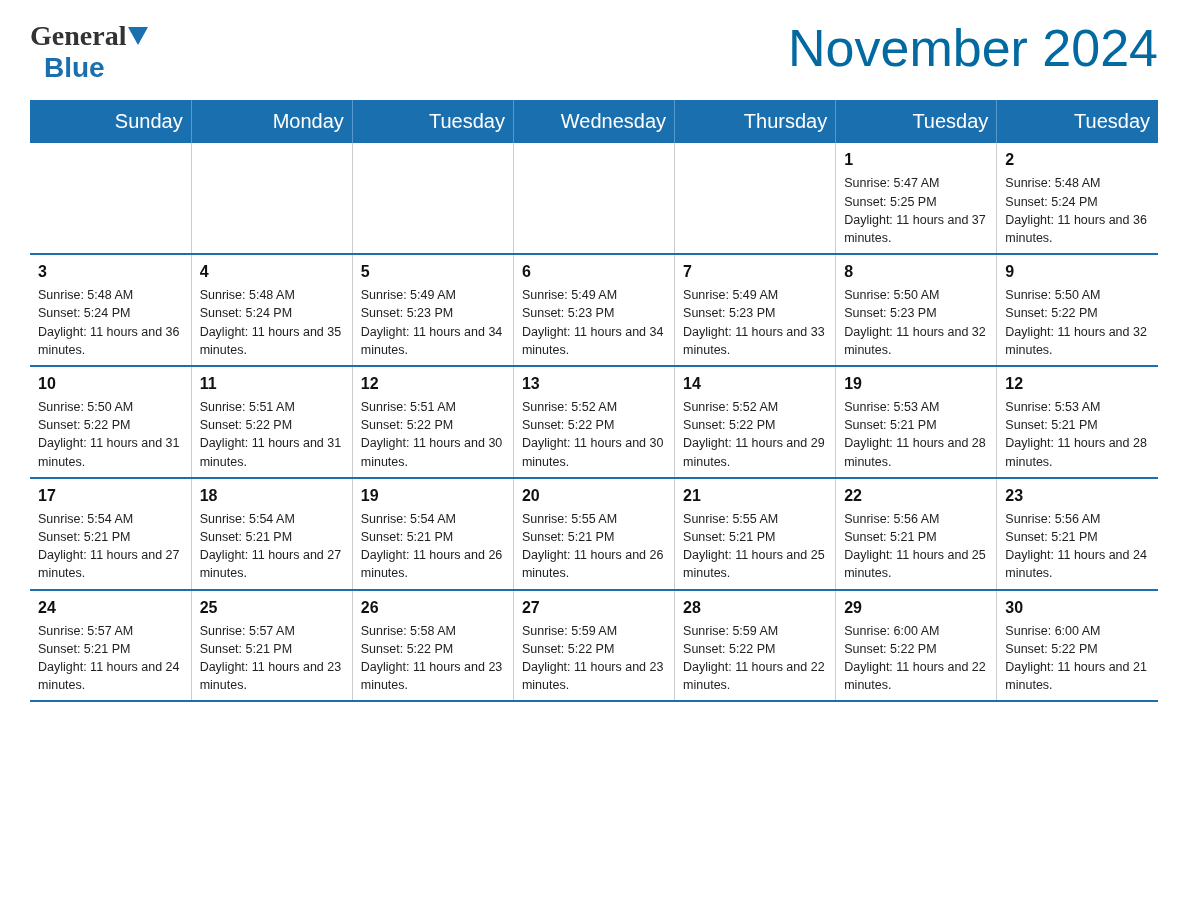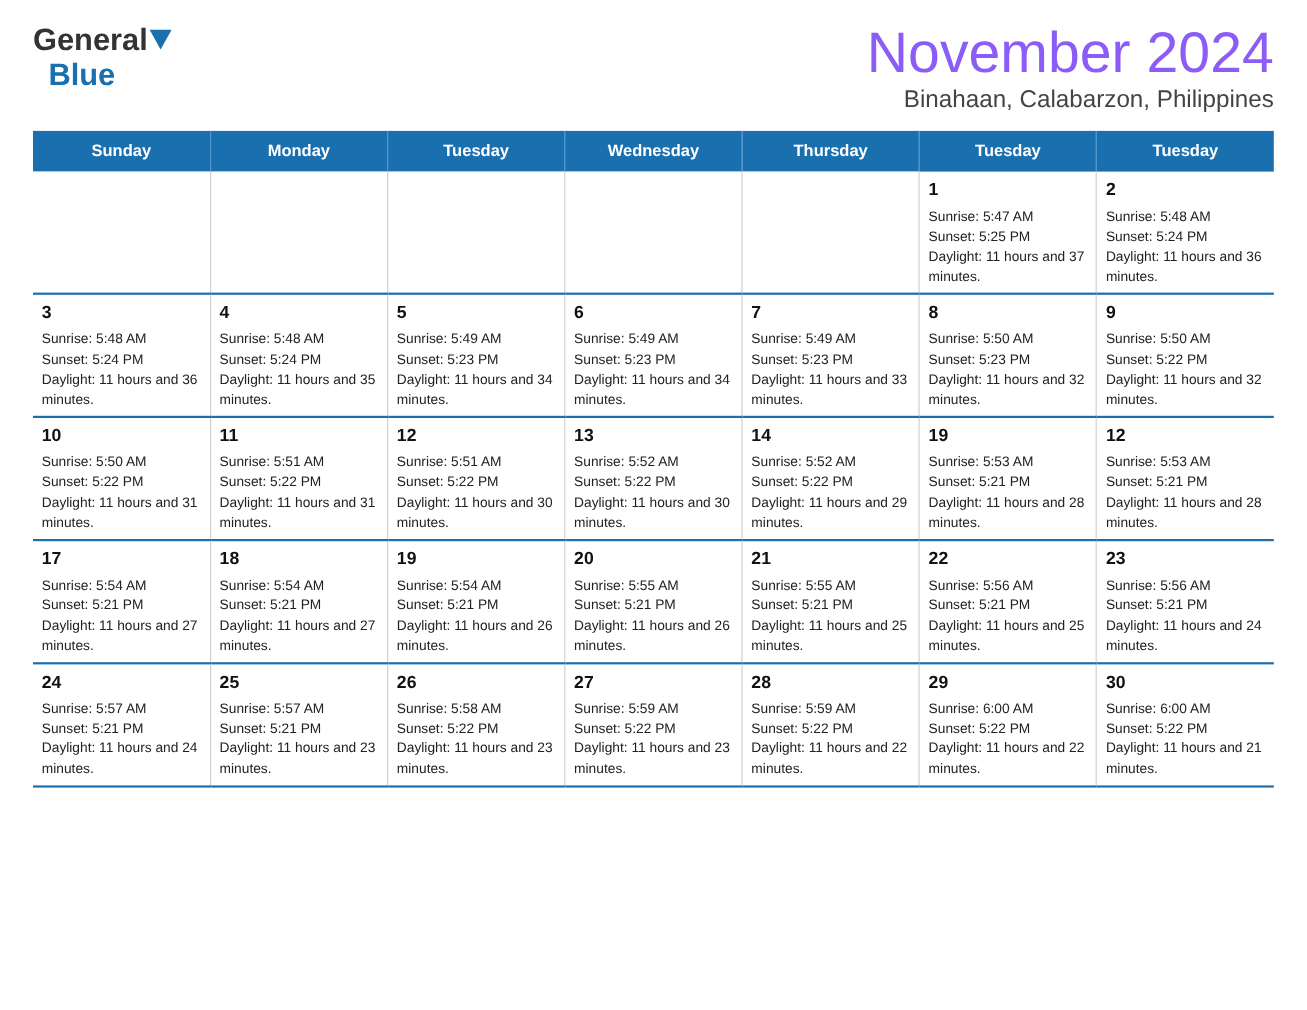--- a/index.html
+++ b/index.html
@@ -22,55 +22,55 @@
       flex-direction: column;
       align-items: flex-start;
     }
     .logo-text {
       display: flex;
       align-items: center;
       font-size: 28px;
       font-weight: bold;
       color: #333;
     }
-    .logo-general { color: #333; }
+    .logo-general { color: #333; font-family: Liberation Serif, serif; }
     .logo-triangle {
       width: 0;
       height: 0;
       border-left: 10px solid transparent;
       border-right: 10px solid transparent;
       border-top: 18px solid #1a6faf;
       margin: 0 2px;
       display: inline-block;
     }
     .title-section {
       text-align: right;
     }
     .title-section h1 {
       font-size: 52px;
       font-weight: normal;
-      color: #8b5cf6;
+      color: #0369a1;
       line-height: 1.1;
     }
     .title-section h2 {
       font-size: 22px;
       font-weight: normal;
       color: #444;
     }
     .calendar {
       width: 100%;
       border-collapse: collapse;
     }
     .calendar thead tr th {
       background-color: #1a6faf;
       color: #fff;
       padding: 10px 8px;
-      text-align: center;
-      font-size: 15px;
-      font-weight: bold;
+      text-align: right;
+      font-size: 20px;
+      font-weight: normal;
       border-right: 1px solid #5599cc;
     }
     .calendar thead tr th:last-child { border-right: none; }
     .calendar tbody tr td {
       vertical-align: top;
       padding: 6px 8px;
       border-bottom: 2px solid #1a6faf;
       border-right: 1px solid #ccc;
       width: calc(100% / 7);
       min-height: 110px;
@@ -111,21 +111,20 @@
     <div class="logo-text">
       <span class="logo-general">General</span>
       <span class="logo-triangle"></span>
     </div>
     <div class="logo-line2">
       <span class="logo-blue-word">Blue</span>
     </div>
   </div>
   <div class="title-section">
     <h1>November 2024</h1>
-    <h2>Binahaan, Calabarzon, Philippines</h2>
   </div>
 </div>
 
 <table class="calendar">
   <thead>
     <tr>
     <th>Sunday</th>
         <th>Monday</th>
         <th>Tuesday</th>
         <th>Wednesday</th>

